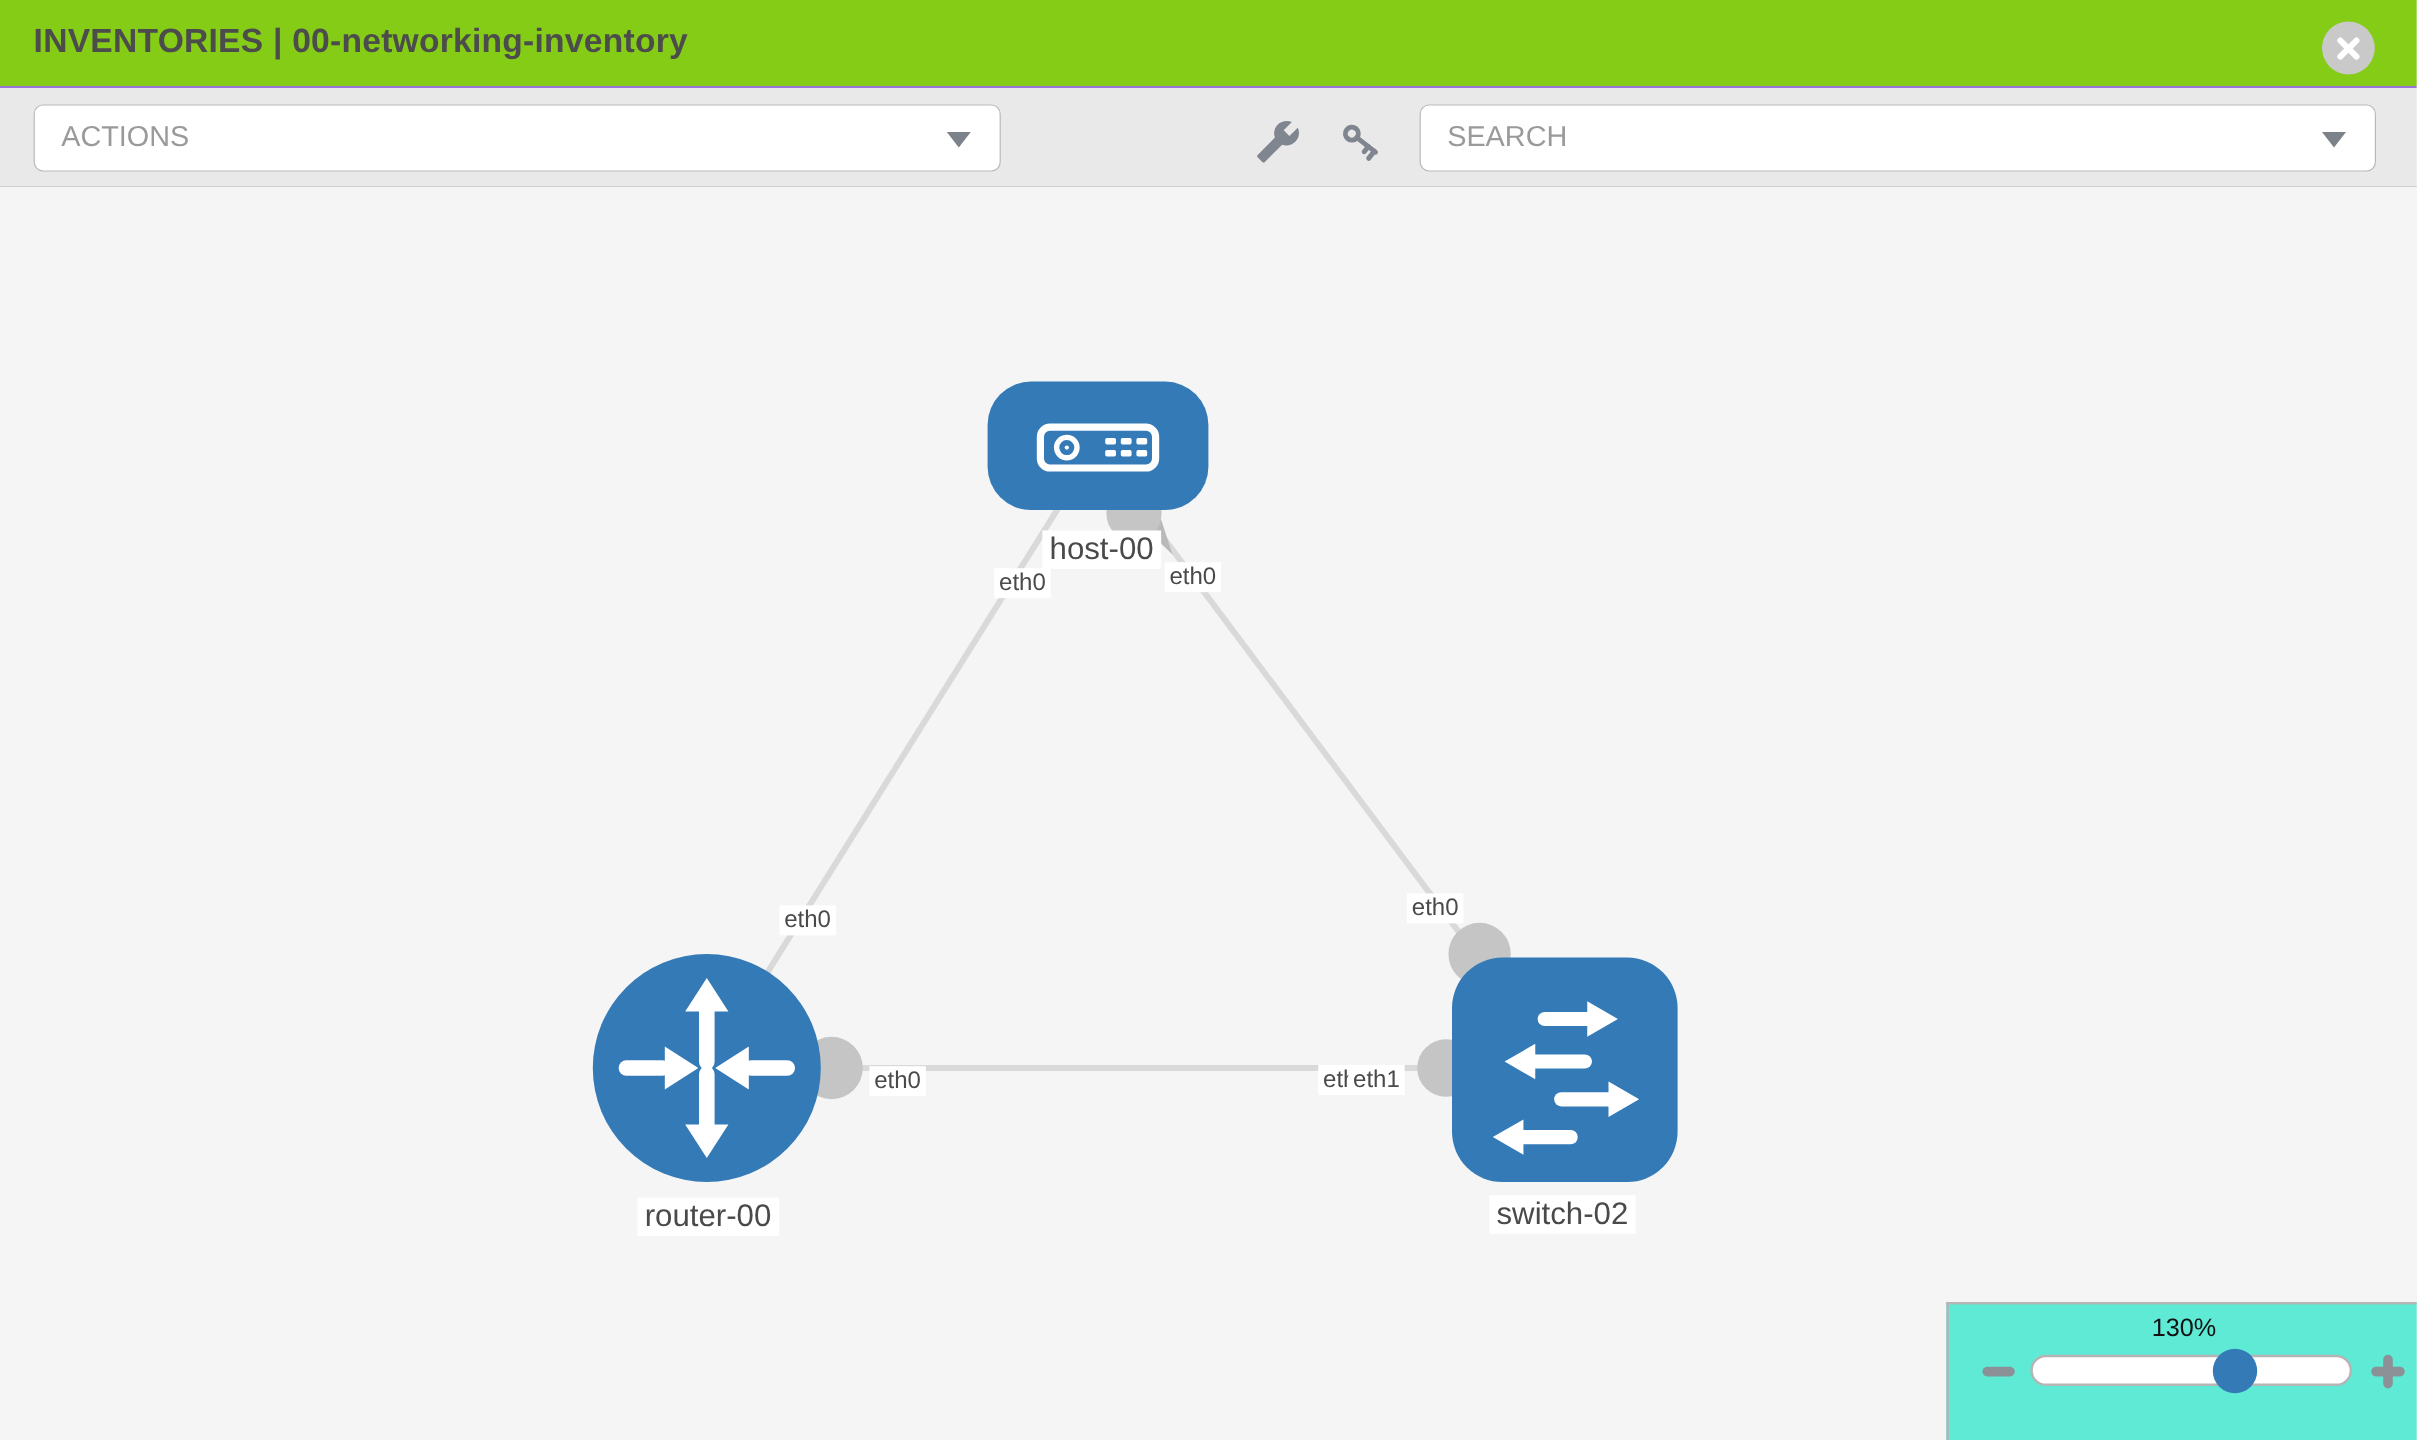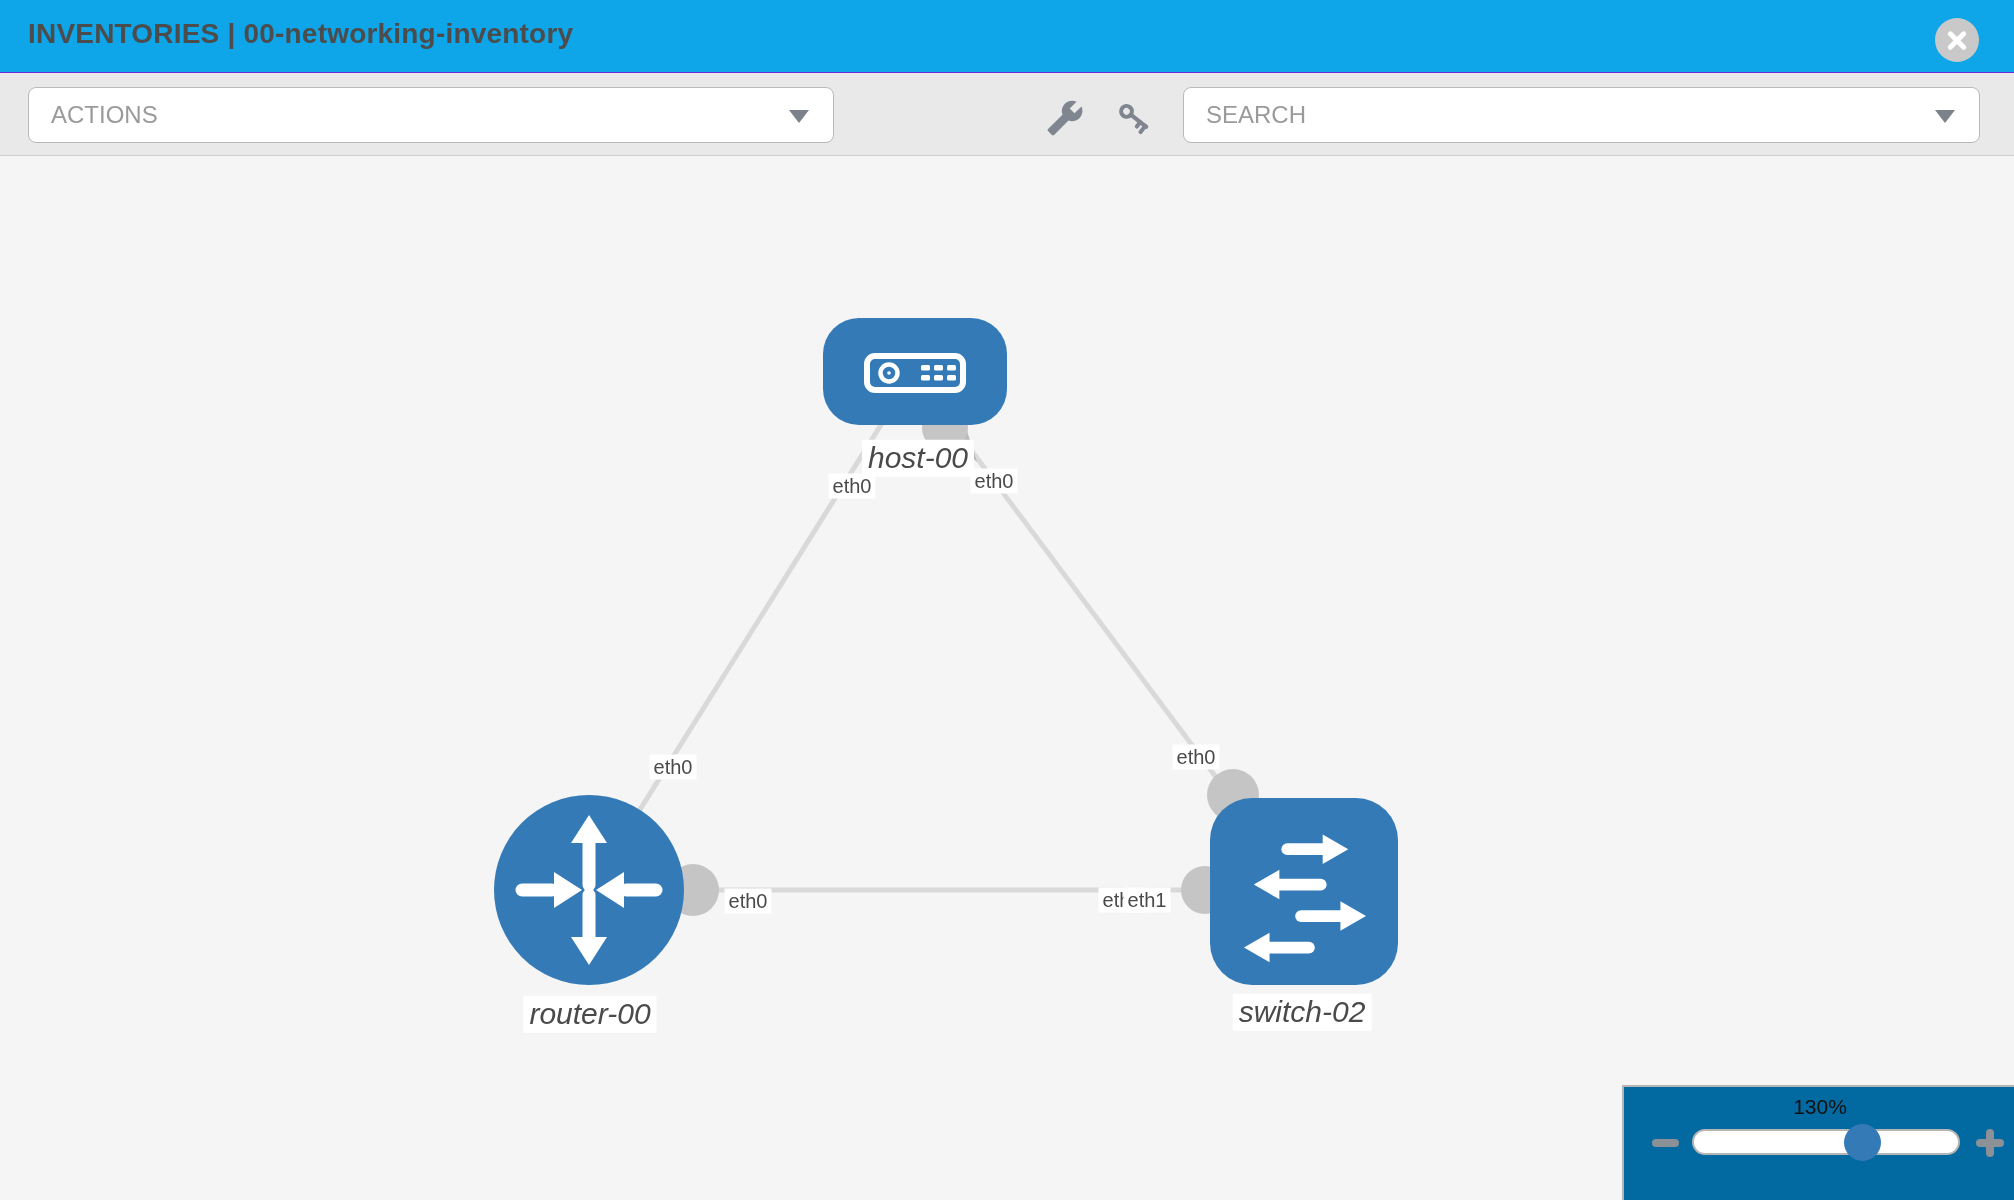--- a/index.html
+++ b/index.html
@@ -1,20 +1,20 @@
 <!DOCTYPE html>
 <html><head>
 <meta charset="utf-8">
 <style>
   html,body{margin:0;padding:0;width:2014px;height:1200px;overflow:hidden;
     font-family:"Liberation Sans","DejaVu Sans",sans-serif;background:#f5f5f5;}
   .page{position:relative;width:2014px;height:1200px;background:#f5f5f5;}
 
   
-  .header{position:absolute;left:0;top:0;width:100%;height:72px;background:#0ea5e9;}
+  .header{position:absolute;left:0;top:0;width:100%;height:72px;background:#84cc16;}
   .page-title{position:absolute;left:28px;top:18px;font-size:28px;font-weight:bold;
     color:#4c4c4c;letter-spacing:.2px;white-space:nowrap;}
   .close-btn{position:absolute;left:1935px;top:18px;width:44px;height:44px;border-radius:50%;
     background:#c9c9c9;cursor:pointer;}
   .close-btn .bar{position:absolute;left:10px;top:19.5px;width:24px;height:5px;border-radius:3px;background:#ffffff;}
   .close-btn .bar.b1{transform:rotate(45deg);}
   .close-btn .bar.b2{transform:rotate(-45deg);}
 
   
   .toolbar{position:absolute;left:0;top:72px;width:100%;height:84px;background:#e9e9e9;
@@ -36,25 +36,25 @@
   .links-svg{position:absolute;left:0;top:0;}
 
   .node{position:absolute;background:#337ab7;cursor:pointer;}
   .node-host{left:823px;top:162px;width:184px;height:107px;border-radius:36px;}
   .node-router{left:494px;top:639px;width:190px;height:190px;border-radius:50%;}
   .node-switch{left:1210px;top:642px;width:188px;height:187px;border-radius:42px;}
   .node svg{position:absolute;left:0;top:0;width:100%;height:100%;}
 
   .lab{position:absolute;transform:translate(-50%,-50%);background:#ffffff;color:#4a4a4a;
     white-space:nowrap;line-height:1.15;padding:1px 6px;}
-  .node-lab{font-size:30px;font-style:italic;}
+  .node-lab{font-size:26px;}
   .if-lab{font-size:20px;padding:1px 4px;margin-top:17px;}
 
   
-  .zoom-panel{position:absolute;left:1622px;top:1085px;width:392px;height:115px;background:#0369a1;
+  .zoom-panel{position:absolute;left:1622px;top:1085px;width:392px;height:115px;background:#5eead4;
     border-top:2px solid #b5b5b5;border-left:2px solid #b5b5b5;box-sizing:border-box;}
   .zoom-value{position:absolute;left:0;top:8px;width:392px;text-align:center;font-size:21px;color:#111111;}
   .zoom-minus{position:absolute;left:28px;top:52px;width:27px;height:8px;border-radius:4px;
     background:#8b9196;cursor:pointer;}
   .zoom-plus{position:absolute;left:352px;top:42px;width:28px;height:28px;cursor:pointer;}
   .zoom-plus::before{content:"";position:absolute;left:0;top:10px;width:28px;height:8px;border-radius:4px;background:#8b9196;}
   .zoom-plus::after{content:"";position:absolute;left:10px;top:0;width:8px;height:28px;border-radius:4px;background:#8b9196;}
   .zoom-slider{position:absolute;left:68px;top:42px;width:268px;height:26px;background:#ffffff;
     border:2px solid #b5b5b5;border-radius:15px;box-sizing:border-box;cursor:pointer;}
   .zoom-knob{position:absolute;left:220px;top:37px;width:37px;height:37px;border-radius:50%;

